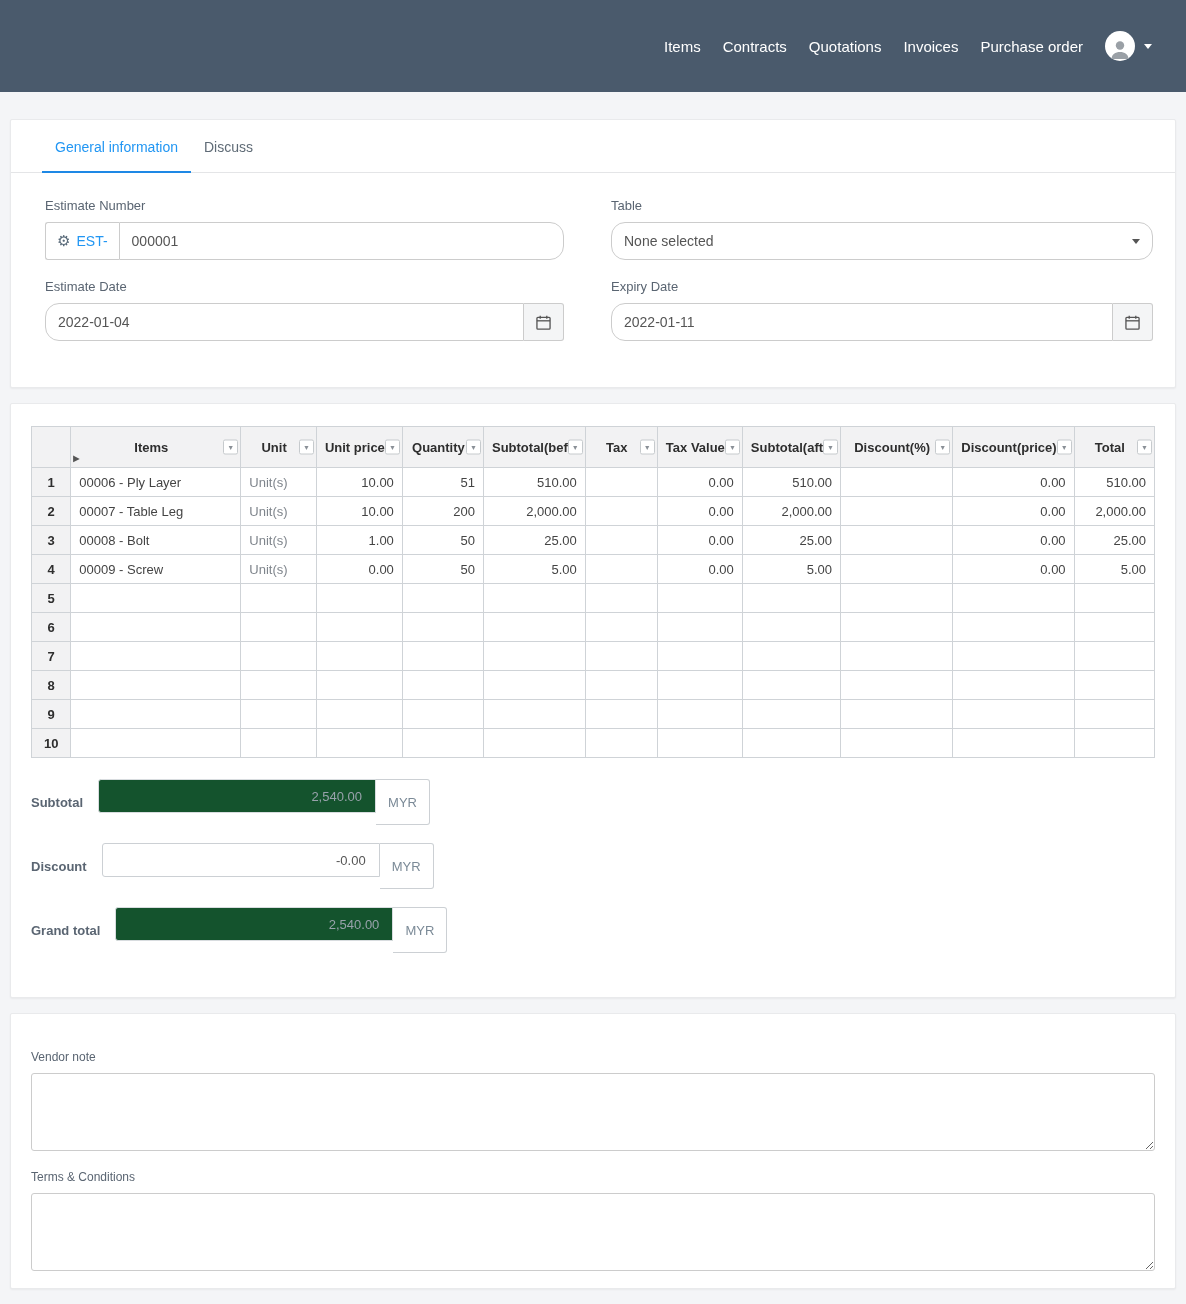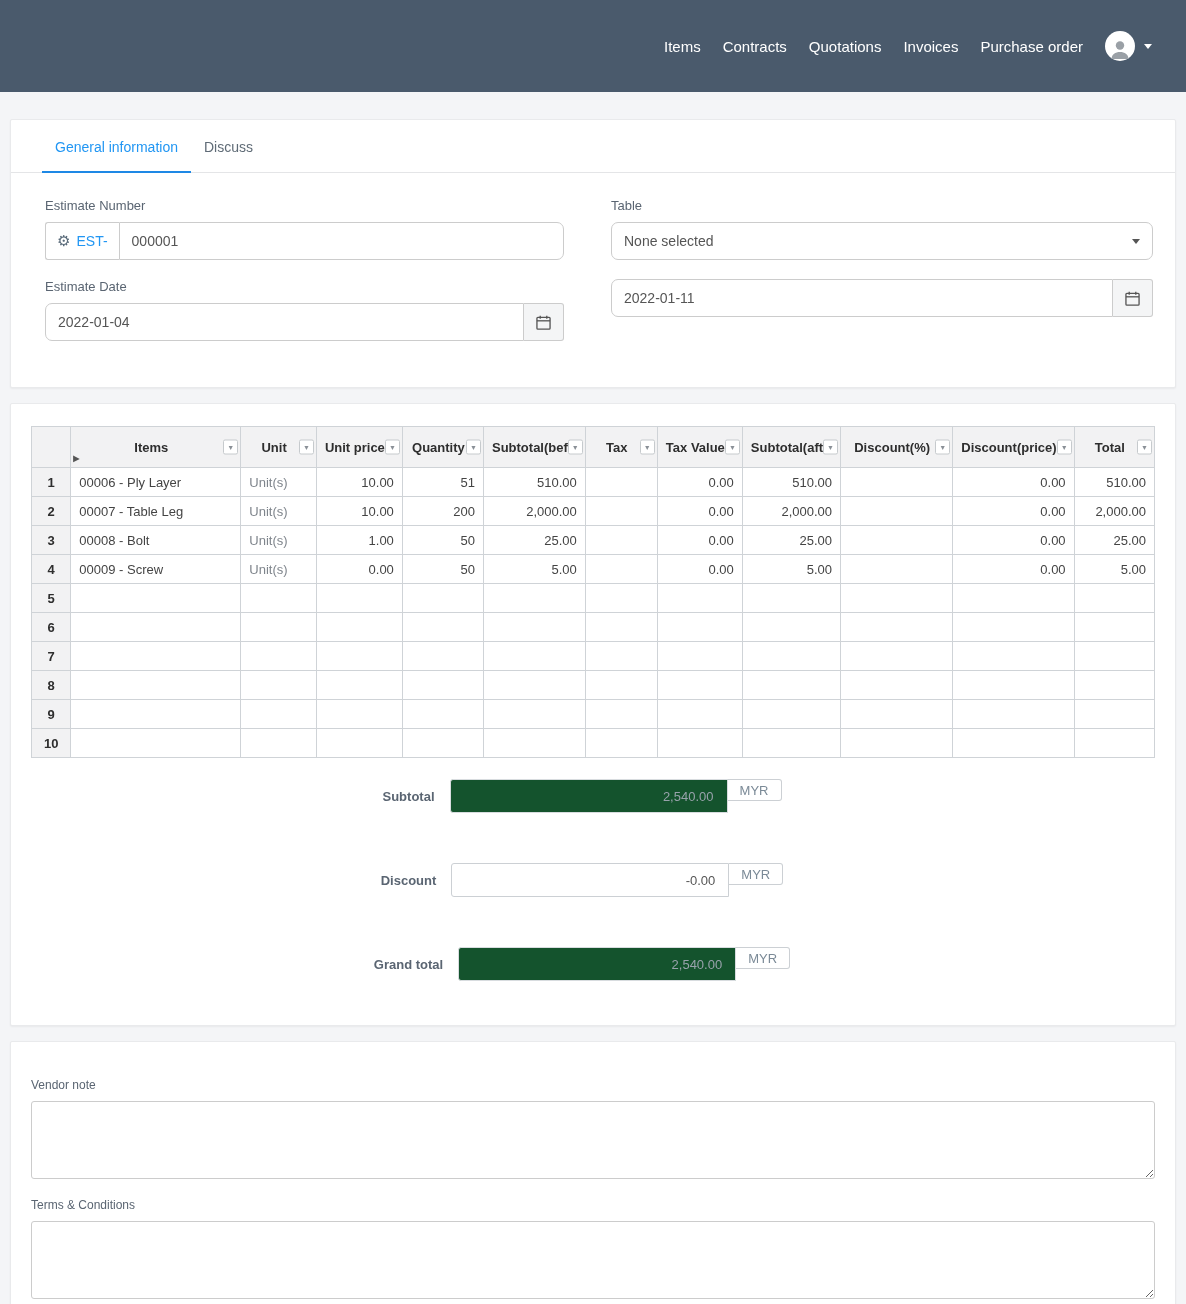--- a/index.html
+++ b/index.html
@@ -56,21 +56,21 @@
 
   
   .form-grid {
     display: grid;
     grid-template-columns: 519px 1fr;
     column-gap: 47px; row-gap: 19px;
     padding: 25px 22px 46px 34px;
   }
   .field label { display: block; font-size: 13px; color: #5a6572; margin-bottom: 9px; }
   .input, .select {
-    height: 38px; border: 1px solid #ccc; border-radius: 7px;
+    height: 38px; border: 1px solid #ccc; border-radius: 14px;
     font-size: 14px; color: #555; background: #fff;
   }
   .input { padding: 0 12px; width: 100%; font-family: inherit; outline: none; }
   .input-group { display: flex; width: 100%; }
   .input-group .input { flex: 1; min-width: 0; }
   .joined-right { border-top-left-radius: 0; border-bottom-left-radius: 0; }
   .joined-left { border-top-right-radius: 0; border-bottom-right-radius: 0; }
   .prefix {
     display: flex; align-items: center; gap: 6px;
     padding: 0 11px; border: 1px solid #ccc; border-right: none;
@@ -118,34 +118,34 @@
     border: 1px solid #c6cacd; border-radius: 2px; background: #fff;
     font-size: 7px; color: #8a9097; text-align: center; cursor: pointer;
   }
   .sort-arrow { position: absolute; left: 2px; bottom: 4px; font-size: 8px; color: #555; }
   td.al-right { text-align: right; }
   td.al-left { text-align: left; }
   td.col-unit { color: #7f858c; }
 
   
   .summary {
-    display: flex; flex-direction: column; align-items: center;
-    gap: 50px; margin: 21px 42px 44px 20px;
+    display: flex; flex-direction: column; align-items: flex-start;
+    gap: 18px; margin: 21px 42px 44px 20px;
   }
   .summary-row { display: flex; align-items: center; gap: 15px; }
   .summary-label { font-size: 13px; font-weight: bold; color: #5a6572; }
   .summary-input {
     width: 278px; height: 34px; text-align: right;
     padding: 0 13px; font-size: 13px; color: #555;
     border: 1px solid #ccd0d4; border-radius: 3px 0 0 3px;
     font-family: inherit; outline: none; background: #fff;
   }
   .summary-input[readonly] { background: #14532d; color: #98a2ab; border-color: #d8dcdf; }
   .currency-btn {
-    width: 54px; height: 22px;
+    width: 54px; height: 46px;
     border: 1px solid #ccd0d4; border-left: none; border-radius: 0 3px 3px 0;
     background: #fff; color: #7b8a97; font-size: 13px;
     font-family: inherit; cursor: pointer;
   }
 
   
   .card-notes { padding: 0 20px 14px; }
   .note-label { display: block; font-size: 12px; color: #5a6572; margin: 36px 0 9px; }
   .note-label.second { margin-top: 16px; }
   textarea.note {
@@ -214,20 +214,21 @@
               <rect x="1" y="2.5" width="14" height="12.5" rx="1" fill="none" stroke="#555" stroke-width="1.4"></rect>
               <line x1="1" y1="6.2" x2="15" y2="6.2" stroke="#555" stroke-width="1.4"></line>
               <line x1="4.5" y1="0.8" x2="4.5" y2="4" stroke="#555" stroke-width="1.4"></line>
               <line x1="11.5" y1="0.8" x2="11.5" y2="4" stroke="#555" stroke-width="1.4"></line>
             </svg>
           </span>
         </div>
       </div>
 
       <div class="field">
+        <label>Expiry Date</label>
         <div class="input-group">
           <input class="input joined-left" value="2022-01-11" style="">
           <span class="date-addon">
             <svg width="15" height="15" viewBox="0 0 16 16" aria-hidden="true">
               <rect x="1" y="2.5" width="14" height="12.5" rx="1" fill="none" stroke="#555" stroke-width="1.4"></rect>
               <line x1="1" y1="6.2" x2="15" y2="6.2" stroke="#555" stroke-width="1.4"></line>
               <line x1="4.5" y1="0.8" x2="4.5" y2="4" stroke="#555" stroke-width="1.4"></line>
               <line x1="11.5" y1="0.8" x2="11.5" y2="4" stroke="#555" stroke-width="1.4"></line>
             </svg>
           </span>

